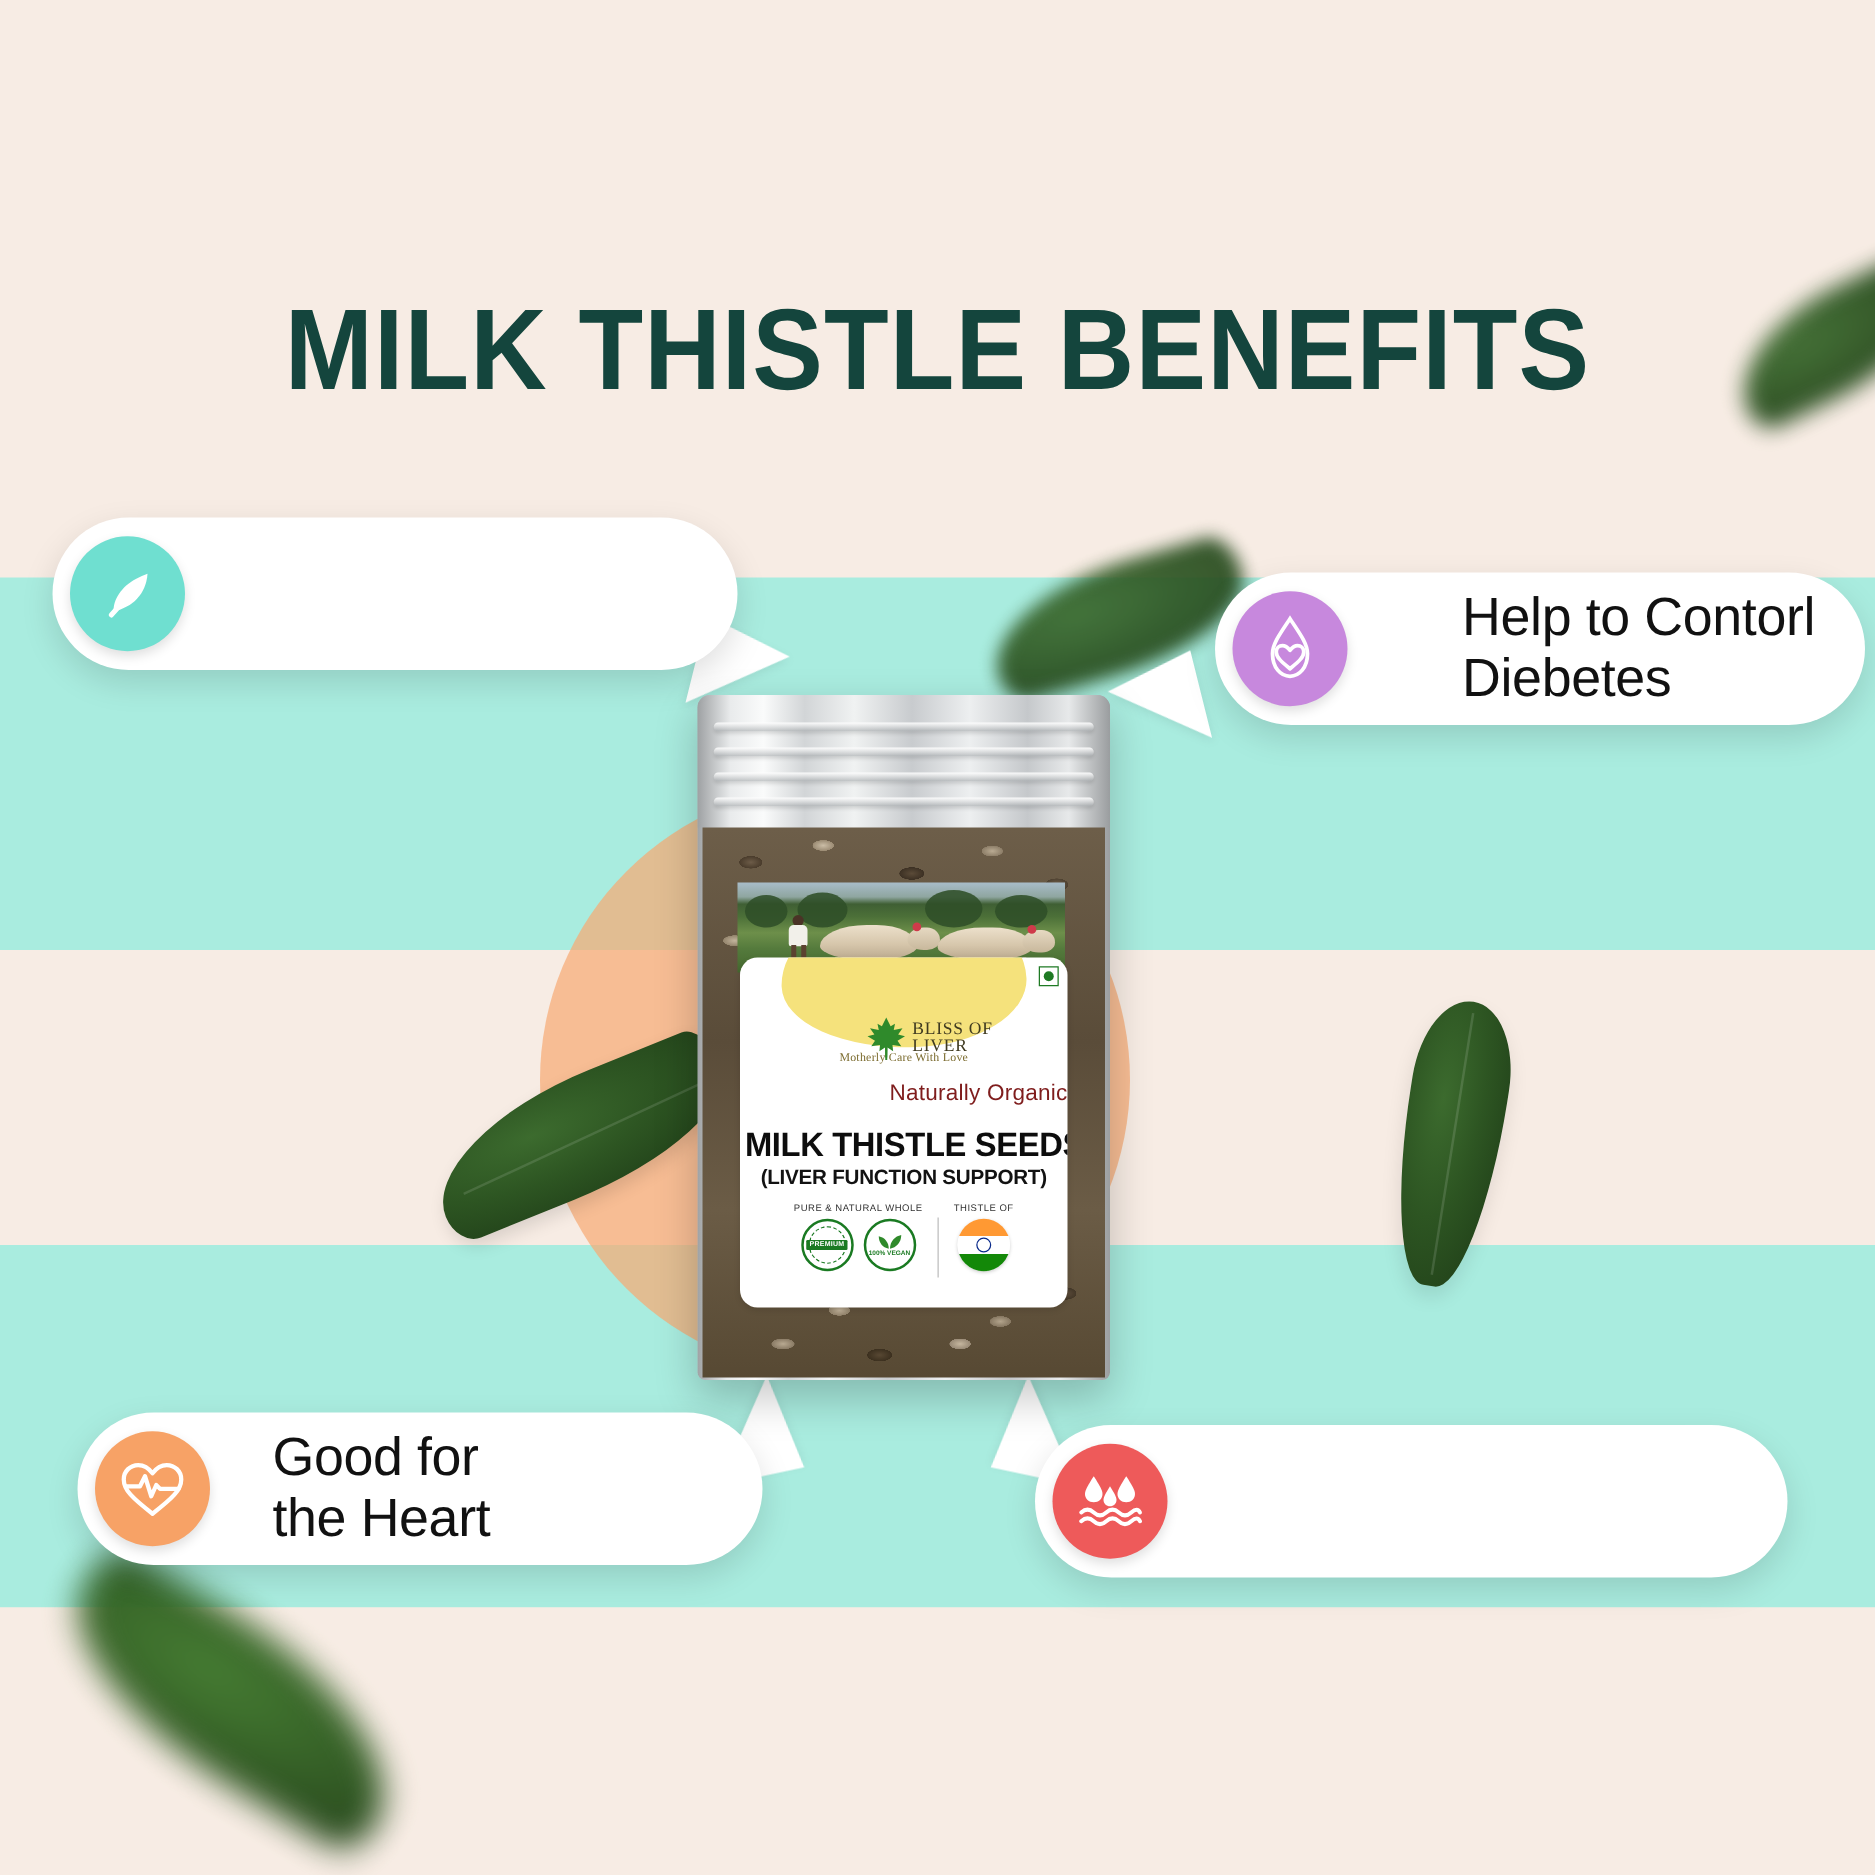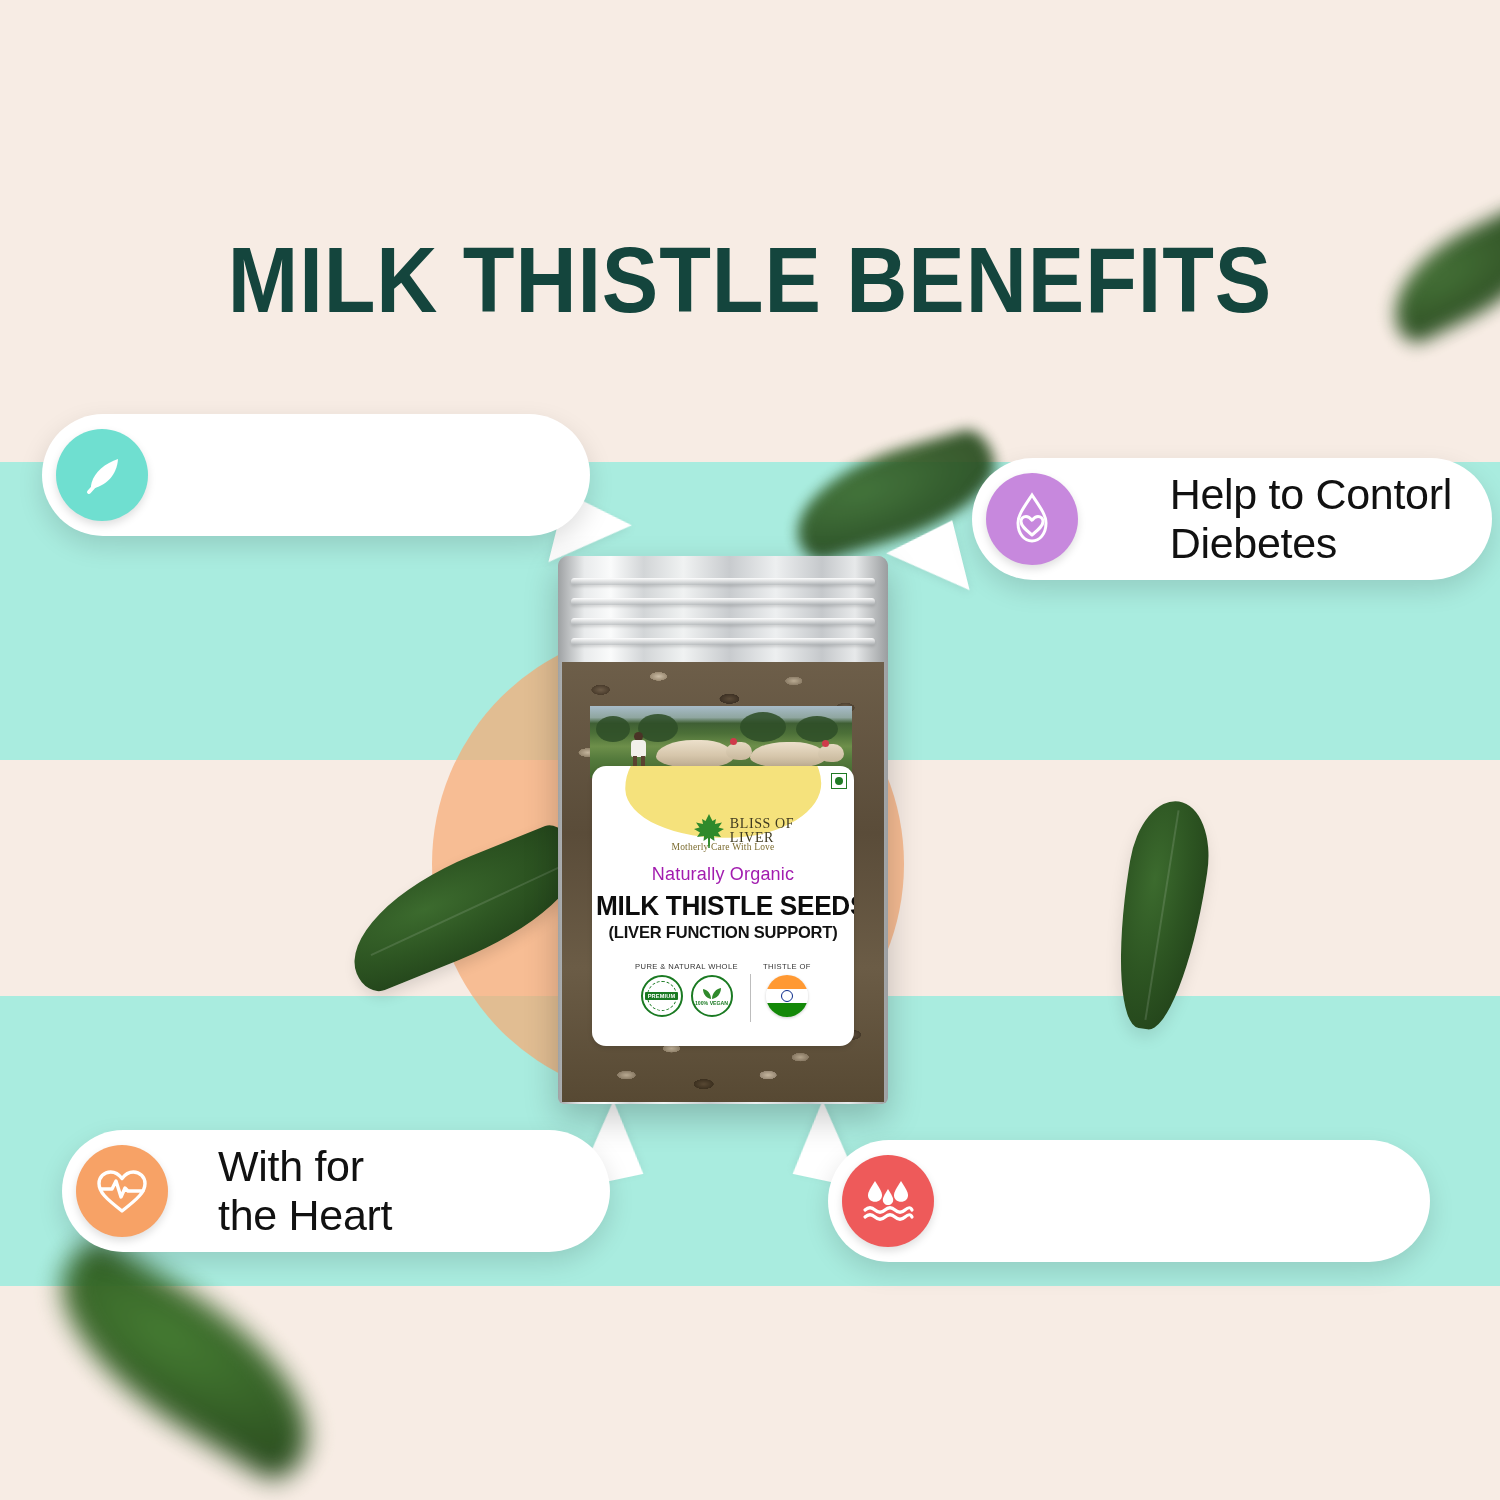--- a/index.html
+++ b/index.html
@@ -361,23 +361,24 @@
     width: 8px; height: 8px; border-radius: 50%;
     background: #1f7a24; display: block;
   }
   #label-body {
     position: absolute;
     left: 0; top: 98px; width: 100%;
     text-align: center;
   }
   #naturally-organic {
     font-size: 18px;
-    color: #a21caf;
+    color: #7f1d1d;
     letter-spacing: 0.2px;
-    margin-bottom: 6px;
+    margin-bottom: 16px;
+    text-align: right;
   }
   #product-name {
     font-family: "Liberation Sans Narrow", "Liberation Sans", sans-serif;
     font-size: 27px;
     font-weight: bold;
     color: #0d0d0d;
     letter-spacing: -0.3px;
     transform: scaleX(0.97);
     white-space: nowrap;
   }
@@ -607,21 +608,21 @@
   </div>
 
   <div class="card" id="card-heart">
     <div class="card-icon" style="background:#f7a266;">
       <svg width="54" height="52" viewBox="0 0 54 52">
         <path d="M27 46 C11 33.5 4 27 4 18.5 C4 12 9.2 7 15.6 7 C19.8 7 23.8 9.2 27 13.6
                  C30.2 9.2 34.2 7 38.4 7 C44.8 7 50 12 50 18.5 C50 27 43 33.5 27 46 Z" fill="none" stroke="#ffffff" stroke-width="3.4" stroke-linejoin="round"></path>
         <path d="M6 24 H17 L21 16 L26 32 L30 23 L33 26 H48" fill="none" stroke="#ffffff" stroke-width="3.4" stroke-linecap="round" stroke-linejoin="round"></path>
       </svg>
     </div>
-    <div class="card-text">With for
+    <div class="card-text">Good for
 the Heart</div>
   </div>
 
   <div class="card" id="card-skin">
     <div class="card-icon" style="background:#ee5a5a;">
       <svg width="56" height="52" viewBox="0 0 56 52">
         <path d="M15 6 C10.5 13 8 17 8 20.2 C8 24 11 26.8 15 26.8 C19 26.8 22 24 22 20.2 C22 17 19.5 13 15 6 Z" fill="#ffffff"></path>
         <path d="M41 6 C36.5 13 34 17 34 20.2 C34 24 37 26.8 41 26.8 C45 26.8 48 24 48 20.2 C48 17 45.5 13 41 6 Z" fill="#ffffff"></path>
         <path d="M28 14 C24.6 19.5 22.8 22.6 22.8 25 C22.8 27.9 25.1 30 28 30 C30.9 30 33.2 27.9 33.2 25 C33.2 22.6 31.4 19.5 28 14 Z" fill="#ffffff"></path>
         <path d="M5 35 Q10 30.5 15 35 T25 35 T35 35 T45 35 T52 35" fill="none" stroke="#ffffff" stroke-width="3.2" stroke-linecap="round"></path>

